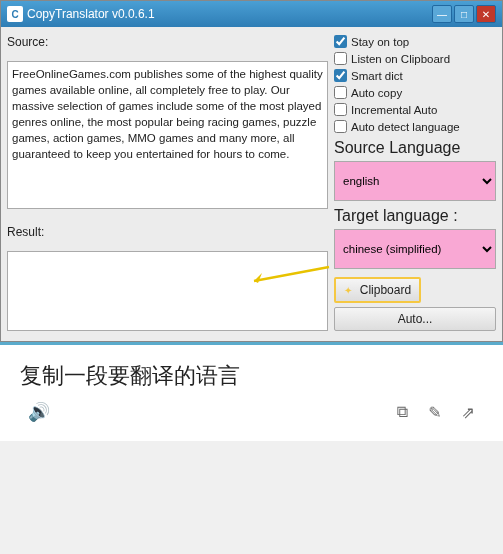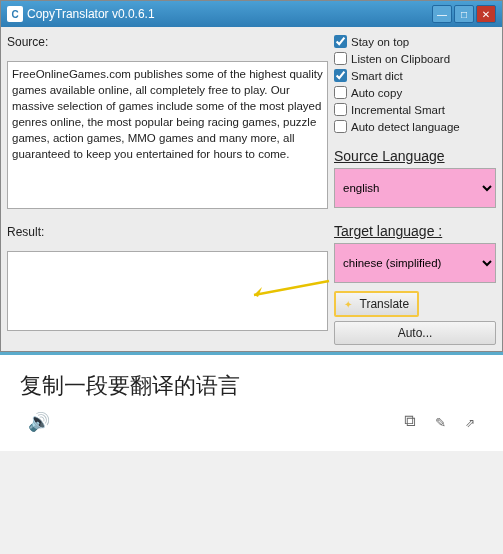--- a/index.html
+++ b/index.html
@@ -97,24 +97,23 @@
       align-items: center;
       gap: 4px;
       font-size: 11.5px;
       color: #222;
     }
     .checkbox-row input[type=checkbox] {
       width: 13px; height: 13px; margin: 0; cursor: pointer;
       accent-color: #2e7db5;
     }
     .section-label {
-      font-size: 14px;
-      color: #222;
-      margin-top: 11px;
-      text-decoration: underline;
+      font-size: 16px;
+      color: #222;
+      margin-top: 2px;
     }
     select {
       width: 100%;
       font-size: 11.5px;
       padding: 10px 4px;
       border: 1px solid #aaa;
       background: #f9a8d4;
       cursor: pointer;
       height: 40px;
     }
@@ -161,21 +160,20 @@
       height: 30px;
       pointer-events: none;
     }
 
     
     .bottom-card {
       background: #fff;
       padding: 16px 20px 14px 20px;
       border-top: 3px solid #5aabcc;
       margin-top: 0;
-      font-family: Liberation Mono, monospace;
     }
     .bottom-title {
       font-size: 22px;
       color: #222;
       font-weight: 400;
       margin-bottom: 6px;
     }
     .bottom-pinyin {
       font-size: 13px;
       color: #aaa;
@@ -250,21 +248,21 @@
         <span>Smart dict</span>
       </label>
 
       <label class="checkbox-row">
         <input type="checkbox" style="">
         <span>Auto copy</span>
       </label>
 
       <label class="checkbox-row">
         <input type="checkbox" style="">
-        <span>Incremental Smart</span>
+        <span>Incremental Auto</span>
       </label>
 
       <label class="checkbox-row">
         <input type="checkbox" style="">
         <span>Auto detect language</span>
       </label>
 
       <div class="section-label">Source Language</div>
       <select>
         <option>english</option>
@@ -285,21 +283,21 @@
 
       <div class="right-buttons">
 
         <div style="position:relative;">
           
           <svg class="yellow-arrow" viewBox="0 0 90 30" xmlns="http://www.w3.org/2000/svg">
             <line x1="85" y1="8" x2="10" y2="22" stroke="#e8c200" stroke-width="2.5"></line>
             <polygon points="10,22 18,14 14,24" fill="#e8c200"></polygon>
           </svg>
           <button class="translate-btn">
-            <span>Translate</span>
+            <span>Clipboard</span>
           </button>
         </div>
 
         <button class="win-button">Auto...</button>
       </div>
 
     </div>
   </div>
 </div>
 

